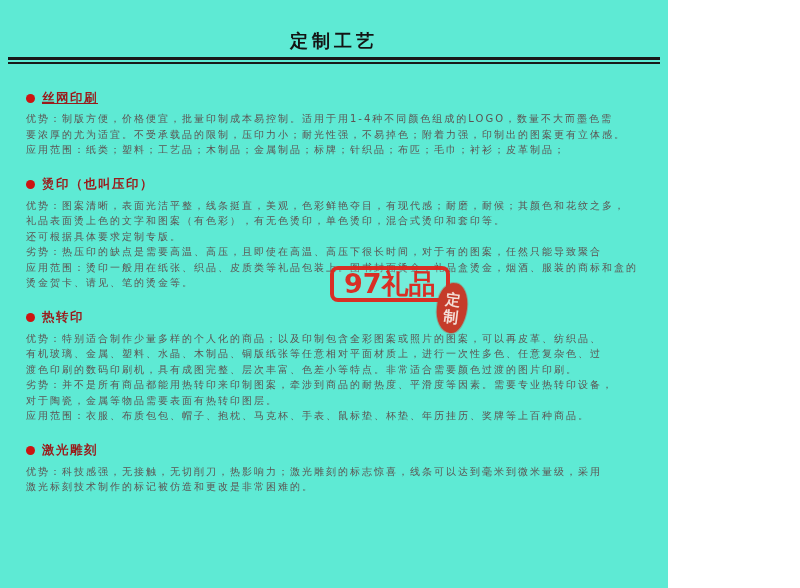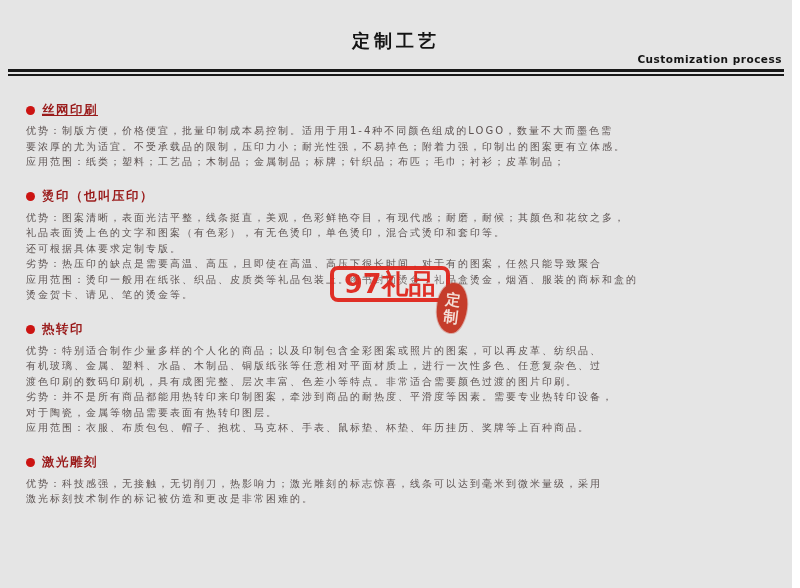--- a/index.html
+++ b/index.html
@@ -1,19 +1,19 @@
 <!DOCTYPE html>
 <html><head>
 <meta charset="utf-8">
 <style>
   html,body{margin:0;padding:0;background:#ffffff;}
   .page{
     position:relative;
-    width:792px;height:588px;
-    background:#e5e5e5;
+    width:668px;height:588px;
+    background:#5eead4;
     overflow:hidden;
     font-family:"DejaVu Sans",sans-serif;
   }
   .hdr-title{
     padding-top:29px;
     text-align:center;
     font-size:18px;
     font-weight:bold;
     letter-spacing:4px;
     color:#141414;
@@ -90,21 +90,20 @@
     z-index:6;
     box-shadow:0 0 0 1px rgba(197,60,42,0.35);
   }
 </style>
 </head>
 <body>
 
 <div class="page">
 
   <div class="hdr-title">定制工艺</div>
-  <div class="hdr-sub">Customization process</div>
 
   <div class="rules">
     <div class="rule-thick"></div>
     <div class="rule-gap"></div>
     <div class="rule-thin"></div>
   </div>
 
   <div class="content">
 
     <div class="section first">

